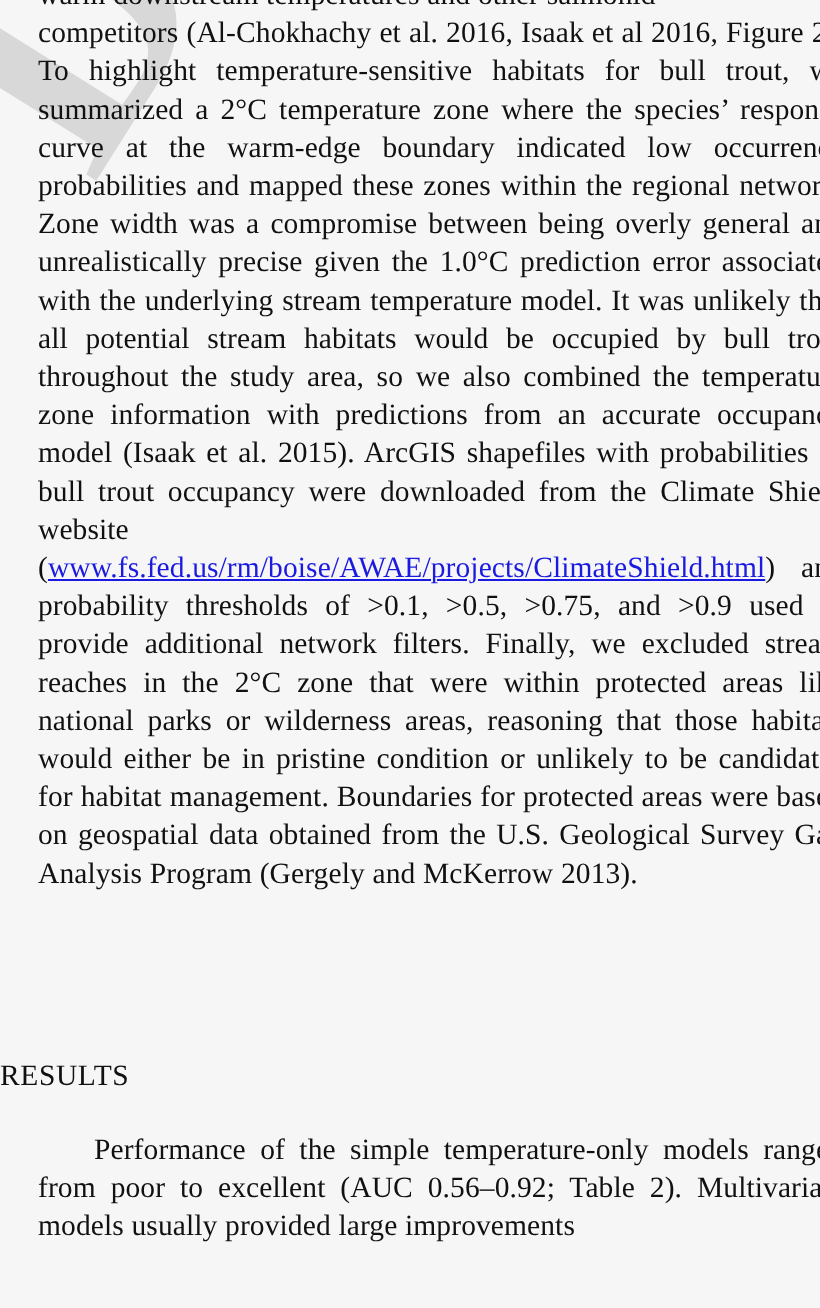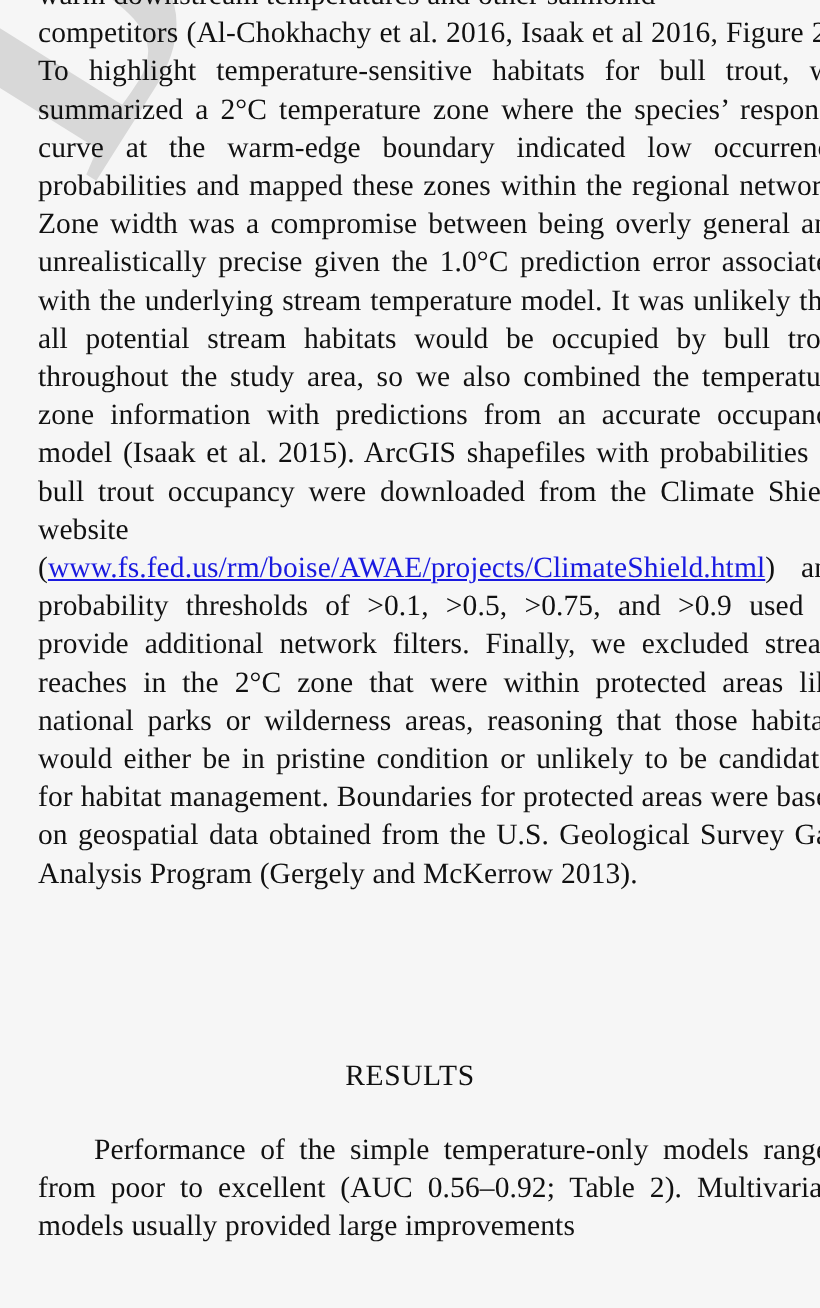--- a/index.html
+++ b/index.html
@@ -82,21 +82,21 @@
     text-decoration: underline;
     text-decoration-thickness: 2px;
     text-underline-offset: 2px;
   }
 
   #results-heading {
     position: absolute;
     left: 0;
     width: 820px;
     top: 1057px;
-    text-align: center;
+    text-align: left;
     font-size: 29.5px;
     line-height: 38px;
     letter-spacing: 0.6px;
   }
 
   #para-results {
     top: 1131px;
     text-indent: 56px;
   }
 

